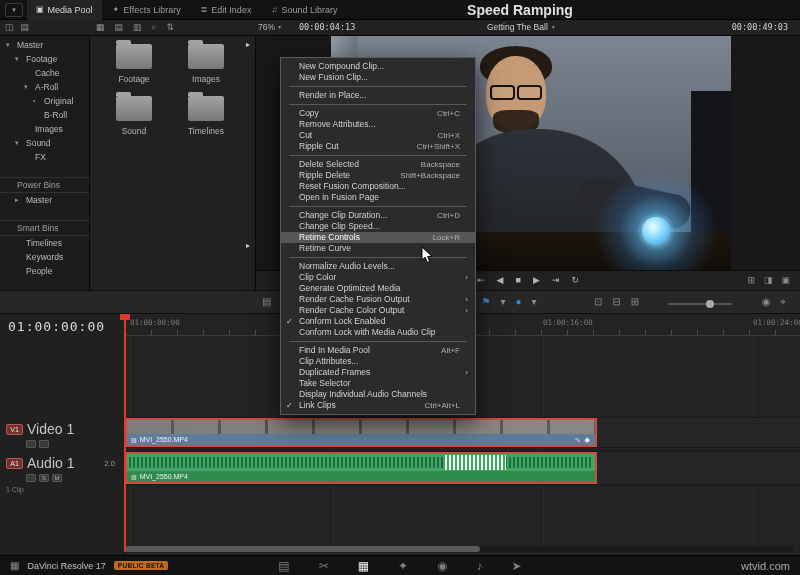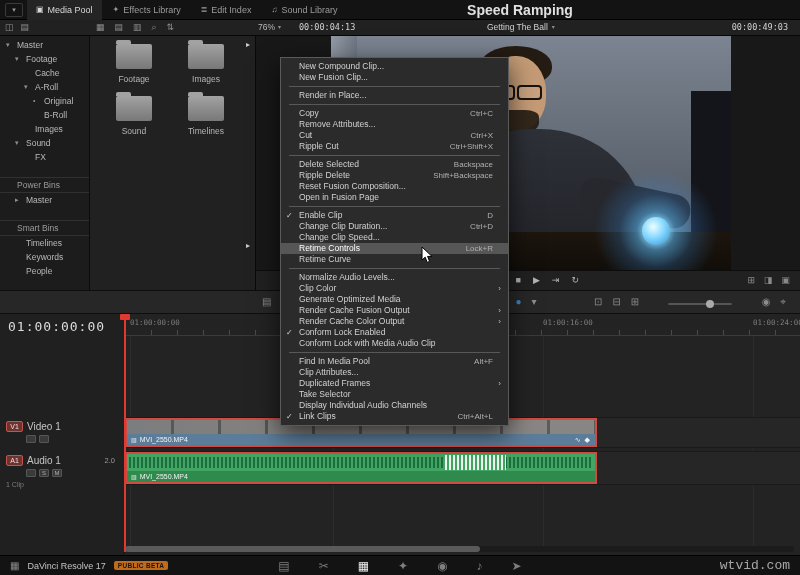--- a/index.html
+++ b/index.html
@@ -102,21 +102,21 @@
   .gline { position:absolute; top:0; width:1px; height:100%; background:#2c2c2c; }
   .lane { position:absolute; left:125px; width:675px; background:#262626; border-top:1px solid #1a1a1a; border-bottom:1px solid #1a1a1a; }
 
   .tl-left { position:absolute; left:0; top:314px; width:125px; height:241px; background:#202020;
     border-right:1px solid #161616; z-index:3; }
   .tl-timecode { position:absolute; left:8px; top:5px; font-size:13px; color:#dcdcdc; letter-spacing:1px; }
   .thead { position:absolute; left:0; width:125px; }
   .trow { display:flex; align-items:center; gap:4px; padding:3px 0 0 6px; }
   .tbadge { min-width:17px; height:11px; line-height:10px; text-align:center; font-size:7px; color:#f0dddd;
     background:#6e332f; border:1px solid #c2554d; border-radius:2px; padding:0 2px; }
-  .tname { font-size:10px; color:#c5c5c5; }
+  .tname { font-size:14px; color:#c5c5c5; }
   .tch { margin-left:auto; margin-right:10px; font-size:7.5px; color:#9a9a9a; }
   .tctrl { display:flex; gap:3px; padding:3px 0 0 26px; }
   .tcb { width:10px; height:8px; background:#3a3a3a; border:1px solid #565656; border-radius:1px;
     font-size:6px; line-height:7px; text-align:center; color:#ababab; }
   .tclip { font-size:7px; color:#7c7c7c; padding:4px 0 0 6px; }
 
   .clip { position:absolute; left:125px; width:472px; border:2px solid #d24b42; z-index:2; overflow:hidden; }
   .video-clip { top:418px; height:29px; background:#5c7d99; }
   .thumbs { height:14px; background:
       linear-gradient(90deg, rgba(70,85,105,.35), rgba(40,48,62,.15) 45%, rgba(90,100,120,.25)),
@@ -142,24 +142,24 @@
   
   .bottombar { position:absolute; left:0; top:555px; width:800px; height:20px; background:#131313;
     border-top:1px solid #000; display:flex; align-items:center; padding:0 10px; gap:8px; }
   .bb-grid { color:#8a8a8a; font-size:10px; }
   .bb-name { font-size:9px; color:#c2c2c2; }
   .bb-badge { font-size:6.5px; background:#c06a1c; color:#161616; padding:1px 4px; border-radius:2px;
     font-weight:bold; letter-spacing:.3px; }
   .pages { position:absolute; left:50%; transform:translateX(-50%); display:flex; gap:29px; }
   .page-ico { font-size:12px; color:#7e7e7e; }
   .page-ico.active { color:#f0f0f0; }
-  .bb-mark { margin-left:auto; font-size:13px; color:#c0c0c0; opacity:.85;font-family:Liberation Mono, monospace; }
-
-  
-  .ctx { position:absolute; left:280px; top:57px; width:229px; background:#2b2b2b;
+  .bb-mark { margin-left:auto; font-size:11px; color:#c0c0c0; opacity:.85; }
+
+  
+  .ctx { position:absolute; left:280px; top:57px; width:196px; background:#2b2b2b;
     border:1px solid #5a5a5a; box-shadow:0 8px 24px rgba(0,0,0,.65); padding:3px 0; z-index:50; }
   .mi { height:11px; line-height:11px; display:flex; align-items:center; padding:0 7px 0 18px;
     font-size:8.5px; color:#d2d2d2; position:relative; white-space:nowrap; }
   .mi-check { position:absolute; left:5px; width:10px; font-size:8px; color:#d2d2d2; }
   .mi.checked .mi-check::before { content:"✓"; }
   .mi-label { flex:1; overflow:hidden; }
   .mi-short { color:#b0b0b0; margin-left:14px; font-size:8px; }
   .mi-sub { width:8px; text-align:right; color:#bdbdbd; font-size:8px; }
   .mi.has-submenu .mi-sub::before { content:"›"; }
   .mi.highlighted { background:#565656; color:#fff; }
@@ -591,26 +591,20 @@
           <span class="mi-sub"></span>
         </div>
 
         <div class="mi sep">
           
           
           
           
         </div>
 
-        <div class="mi checked">
-          <span class="mi-check"></span>
-          <span class="mi-label">Enable Clip</span>
-          <span class="mi-short">D</span>
-          <span class="mi-sub"></span>
-        </div>
 
         <div class="mi">
           <span class="mi-check"></span>
           <span class="mi-label">Change Clip Duration...</span>
           <span class="mi-short">Ctrl+D</span>
           <span class="mi-sub"></span>
         </div>
 
         <div class="mi">
           <span class="mi-check"></span>

